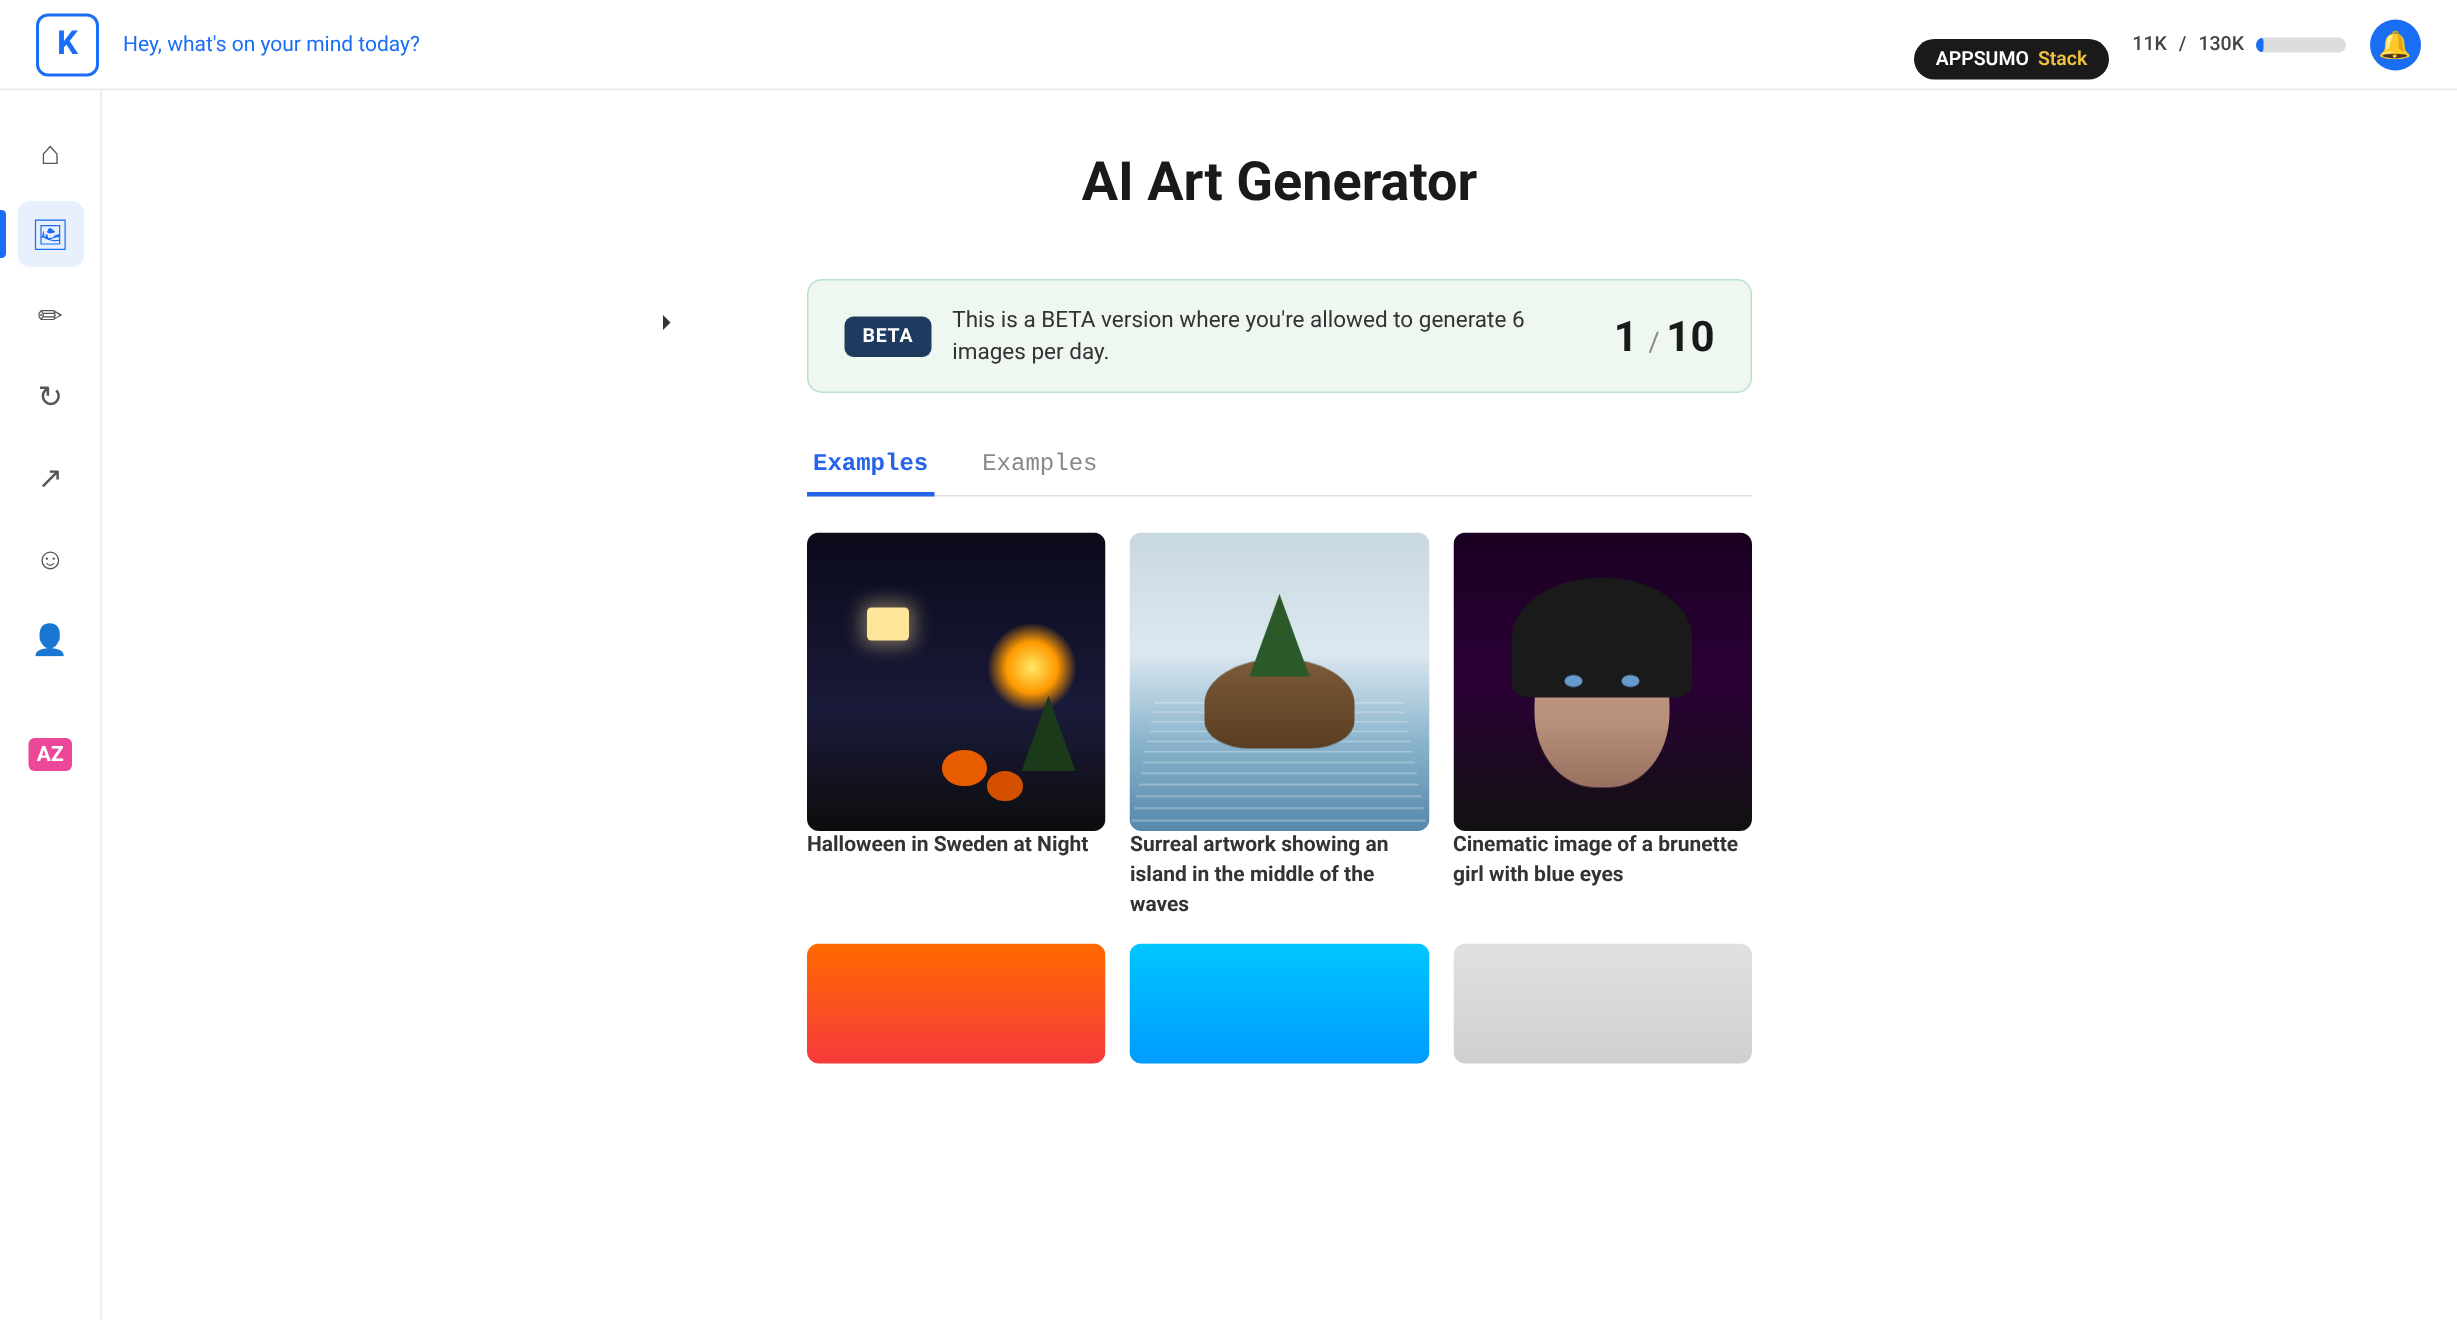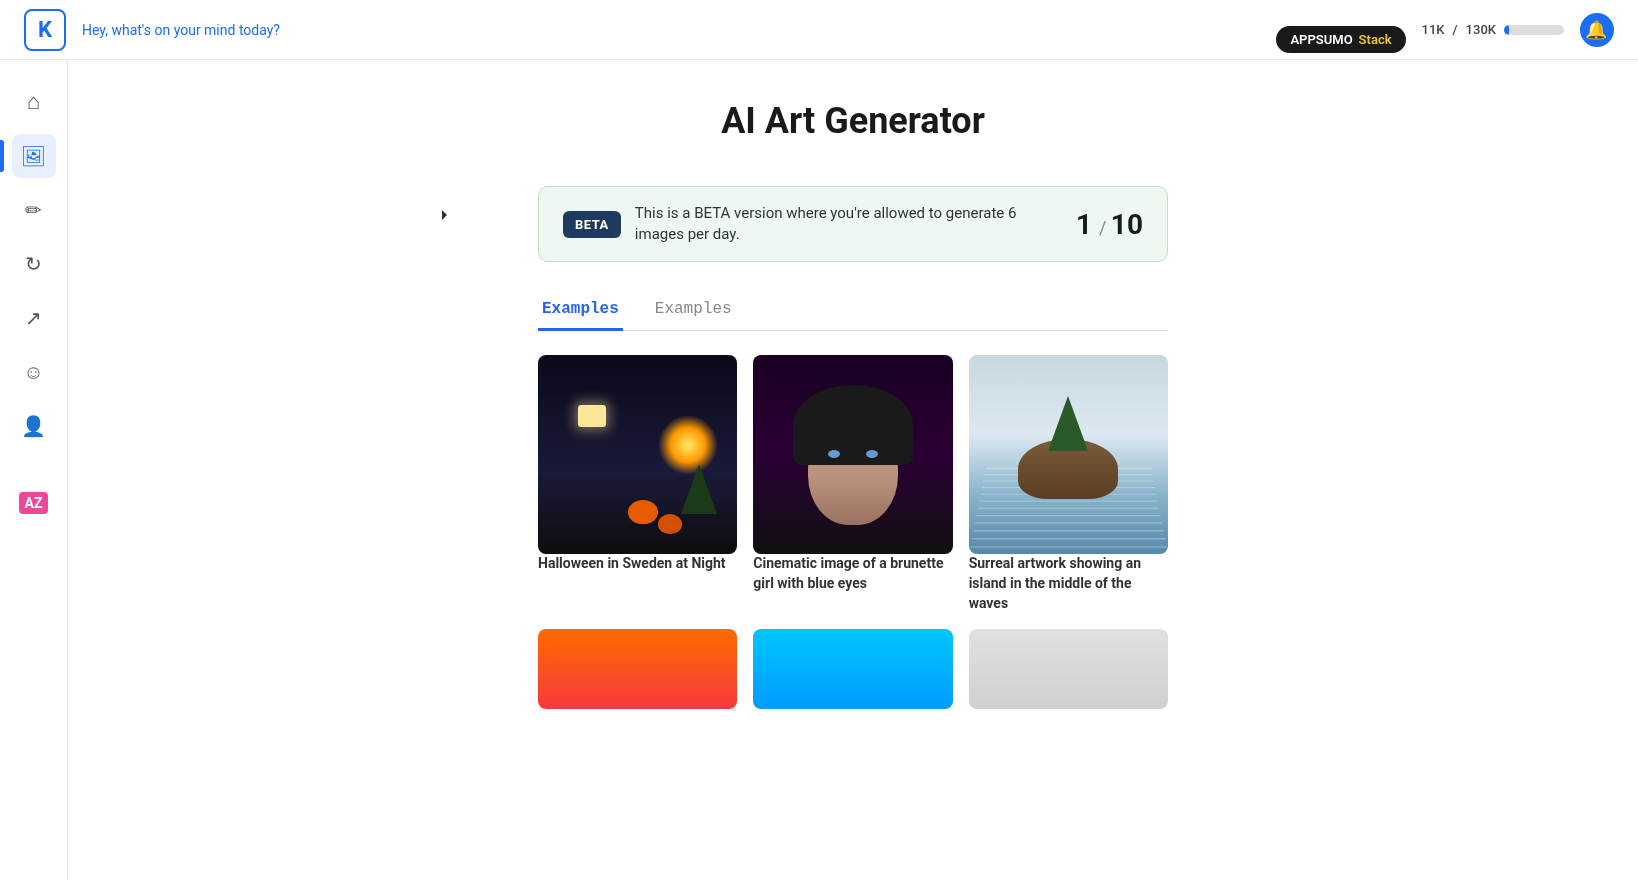--- a/index.html
+++ b/index.html
@@ -580,41 +580,41 @@
             <div class="trees"></div>
             <div class="pumpkin1"></div>
             <div class="pumpkin2"></div>
           </div>
         </div>
         <div class="image-card-label">Halloween in Sweden at Night</div>
       </div>
 
       <div class="image-card">
         <div class="img-placeholder">
+          <div class="island-scene">
+            <div class="island-waves"></div>
+            <div class="island-base"></div>
+            <div class="island-tree"></div>
+          </div>
+        </div>
+        <div class="image-card-label">Surreal artwork showing an island in the middle of the waves</div>
+      </div>
+
+      <div class="image-card">
+        <div class="img-placeholder">
           <div class="portrait-scene">
             <div class="portrait-face">
               <div class="portrait-hair"></div>
               <div class="portrait-eye-l"></div>
               <div class="portrait-eye-r"></div>
             </div>
           </div>
         </div>
         <div class="image-card-label">Cinematic image of a brunette girl with blue eyes</div>
       </div>
-
-      <div class="image-card">
-        <div class="img-placeholder">
-          <div class="island-scene">
-            <div class="island-waves"></div>
-            <div class="island-base"></div>
-            <div class="island-tree"></div>
-          </div>
-        </div>
-        <div class="image-card-label">Surreal artwork showing an island in the middle of the waves</div>
-      </div>
     </div>
 
     <div class="partial-row">
       <div class="partial-card">
         <div class="fire-scene"></div>
       </div>
       <div class="partial-card">
         <div class="alien-scene"></div>
       </div>
       <div class="partial-card">

